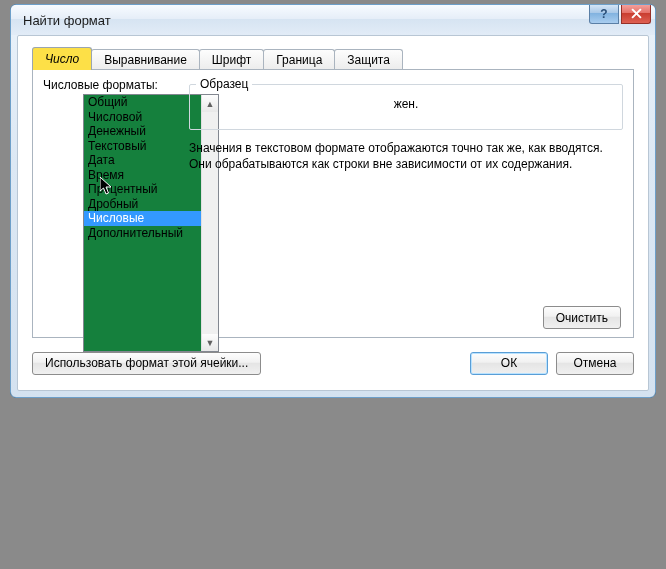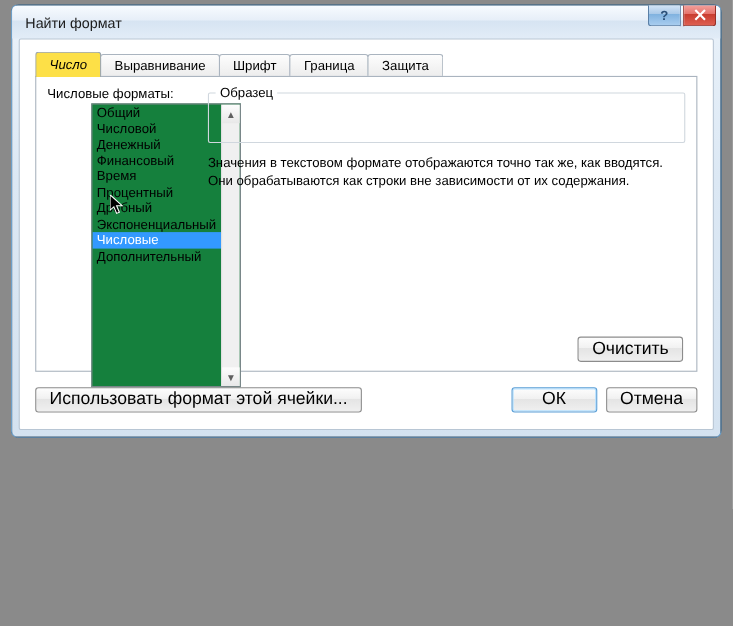--- a/index.html
+++ b/index.html
@@ -206,21 +206,21 @@
     display: flex;
     align-items: center;
   }
   .button {
     height: 23px;
     min-width: 78px;
     padding: 0 12px;
     background: linear-gradient(to bottom, #fdfdfd 0%, #f1f1f1 45%, #e4e4e4 46%, #f0f0f0 100%);
     border: 1px solid #8c8c8c;
     border-radius: 3px;
-    font-size: 16px;
+    font-size: 12px;
     font-family: inherit;
     display: inline-flex;
     align-items: center;
     justify-content: center;
     cursor: default;
   }
   .button.default {
     border-color: #5a9ed6;
     box-shadow: inset 0 0 0 1px #b8e2ff;
   }
@@ -278,40 +278,41 @@
 
         <div class="formats-label">
           <span>Числовые форматы:</span>
         </div>
 
         <div class="listbox">
           <div class="listbox-inner">
             <div class="listitem"><span>Общий</span></div>
             <div class="listitem"><span>Числовой</span></div>
             <div class="listitem"><span>Денежный</span></div>
-            <div class="listitem"><span>Финансовый</span></div>
+            <div class="listitem"><span>Текстовый</span></div>
+            <div class="listitem"><span>Дата</span></div>
             <div class="listitem"><span>Время</span></div>
             <div class="listitem"><span>Процентный</span></div>
             <div class="listitem"><span>Дробный</span></div>
-            <div class="listitem"><span>Экспоненциальный</span></div>
             <div class="listitem selected"><span>Числовые</span></div>
             <div class="listitem"><span>Дополнительный</span></div>
           </div>
           <div class="list-scroll">
             <div class="scroll-btn up">
               <span>▲</span>
             </div>
             <div class="scroll-btn down">
               <span>▼</span>
             </div>
           </div>
         </div>
 
         <div class="sample-fieldset">
           <div class="sample-legend">Образец</div>
+          <div class="sample-value">жен.</div>
         </div>
 
         <div class="desc-text">Значения в текстовом формате отображаются точно так же, как вводятся. Они обрабатываются как строки вне зависимости от их содержания.</div>
 
         <div class="clear-row">
           <button class="button">
             <span><span>Очистить</span></span>
           </button>
         </div>
 

